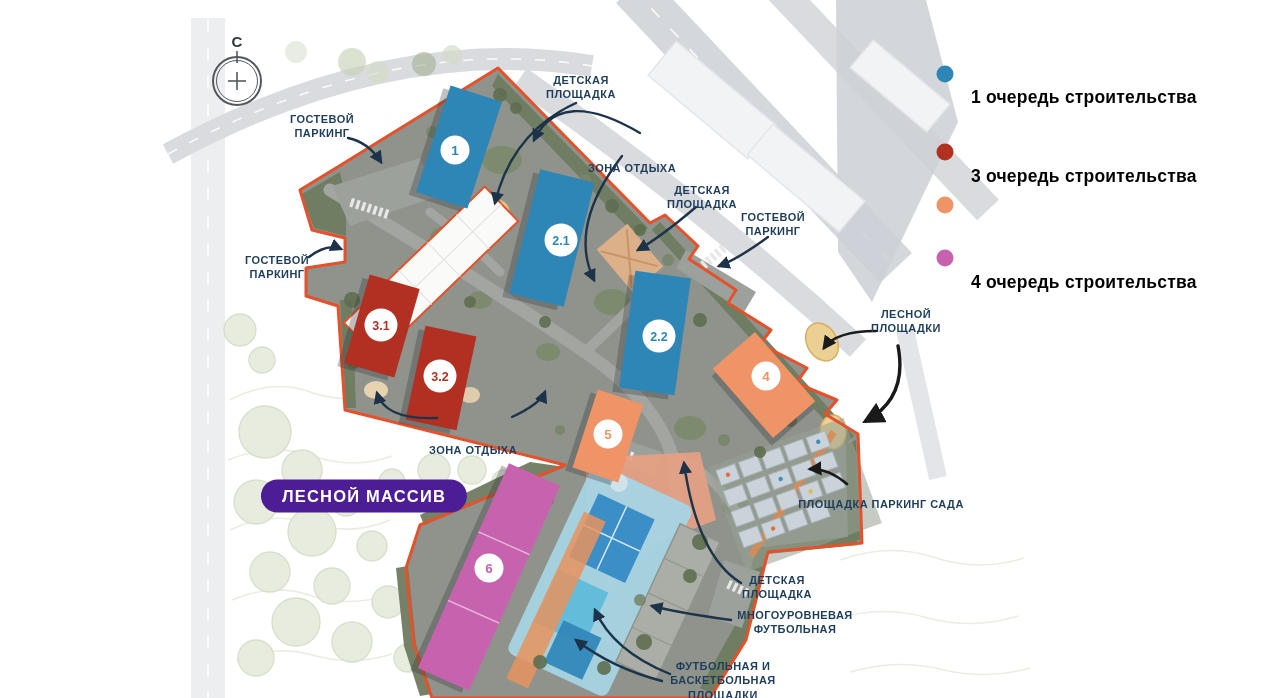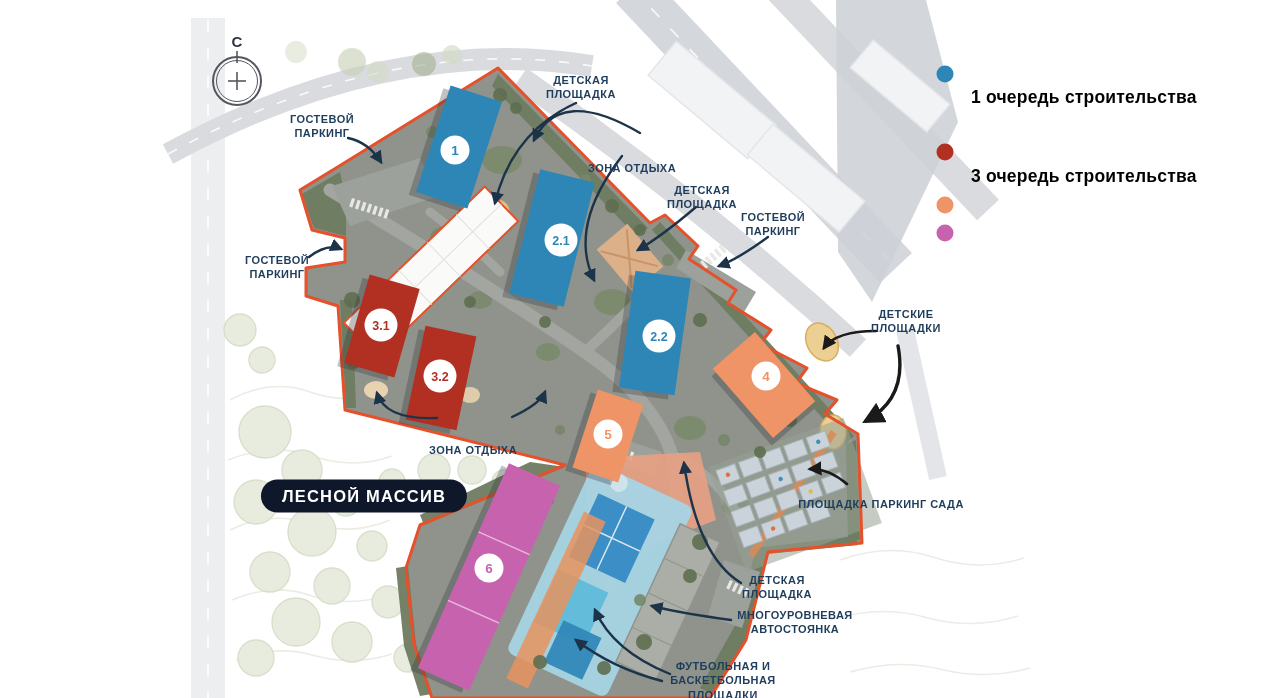--- a/index.html
+++ b/index.html
@@ -14,21 +14,21 @@
   
   .legend{position:absolute;left:936px;top:39px;display:flex;flex-direction:column;gap:9.5px;}
   .legend-row{display:flex;align-items:center;gap:17px;}
   .legend-row svg{display:block;flex:0 0 auto;}
   .legend-label{font-size:17.5px;font-weight:600;color:#000000;letter-spacing:.2px;white-space:nowrap;margin-top:48px;}
   
   .compass{position:absolute;left:209px;top:33px;width:56px;text-align:center;}
   .compass .letter{display:block;font-size:15px;font-weight:bold;color:#2E3440;margin-bottom:1px;}
   
   .forest-badge{position:absolute;left:364px;top:496px;transform:translate(-50%,-50%);
-      background:#0f172a;color:#ffffff;font-weight:bold;font-size:16.5px;letter-spacing:1.2px;
+      background:#4c1d95;color:#ffffff;font-weight:bold;font-size:16.5px;letter-spacing:1.2px;
       padding:7px 21px;border-radius:17px;white-space:nowrap;}
   
   text.badge-num{font-family:"Liberation Sans",sans-serif;font-weight:bold;text-anchor:middle;}
 </style>
 </head>
 <body>
 
 <div class="stage">
 
 <svg class="map" width="1280" height="698" viewBox="0 0 1280 698">
@@ -418,31 +418,32 @@
   </div>
   <div class="legend-row">
     <svg width="18" height="18">
       <circle cx="9" cy="9" r="8.5" fill="#EE9466"></circle>
         </svg>
   </div>
   <div class="legend-row">
     <svg width="18" height="18">
       <circle cx="9" cy="9" r="8.5" fill="#C763AE"></circle>
         </svg>
+    <span class="legend-label">4 очередь строительства</span>
   </div>
 </div>
 
 <div class="forest-badge">ЛЕСНОЙ МАССИВ</div>
 
 <div class="lbl" style="left:322px;top:126px;width:96px">ГОСТЕВОЙ ПАРКИНГ</div>
 <div class="lbl" style="left:581px;top:87px;width:106px">ДЕТСКАЯ ПЛОЩАДКА</div>
 <div class="lbl nowrap" style="left:632px;top:145px">ЗОНА ОТДЫХА</div>
 <div class="lbl" style="left:702px;top:197px;width:106px">ДЕТСКАЯ ПЛОЩАДКА</div>
 <div class="lbl" style="left:773px;top:224px;width:96px">ГОСТЕВОЙ ПАРКИНГ</div>
 <div class="lbl" style="left:277px;top:267px;width:96px">ГОСТЕВОЙ ПАРКИНГ</div>
-<div class="lbl" style="left:906px;top:321px;width:116px">ДЕТСКИЕ ПЛОЩАДКИ</div>
+<div class="lbl" style="left:906px;top:321px;width:116px">ЛЕСНОЙ ПЛОЩАДКИ</div>
 <div class="lbl nowrap" style="left:473px;top:427px">ЗОНА ОТДЫХА</div>
 <div class="lbl" style="left:881px;top:504px;width:180px">ПЛОЩАДКА ПАРКИНГ САДА</div>
 <div class="lbl" style="left:777px;top:587px;width:106px">ДЕТСКАЯ ПЛОЩАДКА</div>
-<div class="lbl" style="left:795px;top:622px;width:190px">МНОГОУРОВНЕВАЯ АВТОСТОЯНКА</div>
+<div class="lbl" style="left:795px;top:622px;width:190px">МНОГОУРОВНЕВАЯ ФУТБОЛЬНАЯ</div>
 <div class="lbl" style="left:723px;top:680px;width:170px">ФУТБОЛЬНАЯ И БАСКЕТБОЛЬНАЯ ПЛОЩАДКИ</div>
 
 </div>
 
 </body></html>

